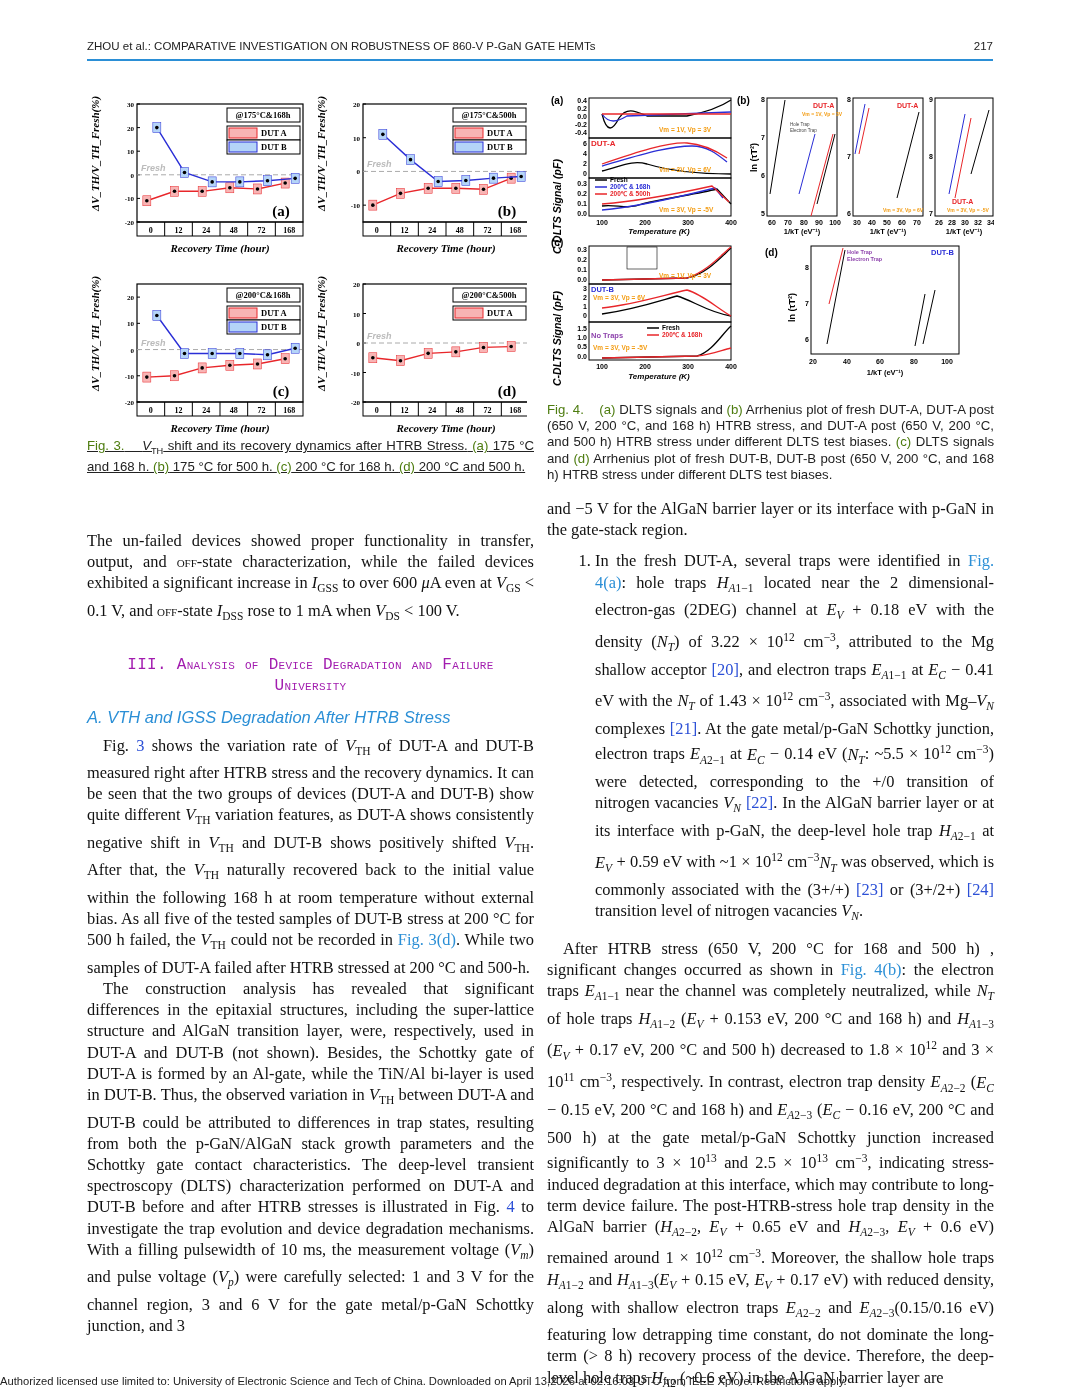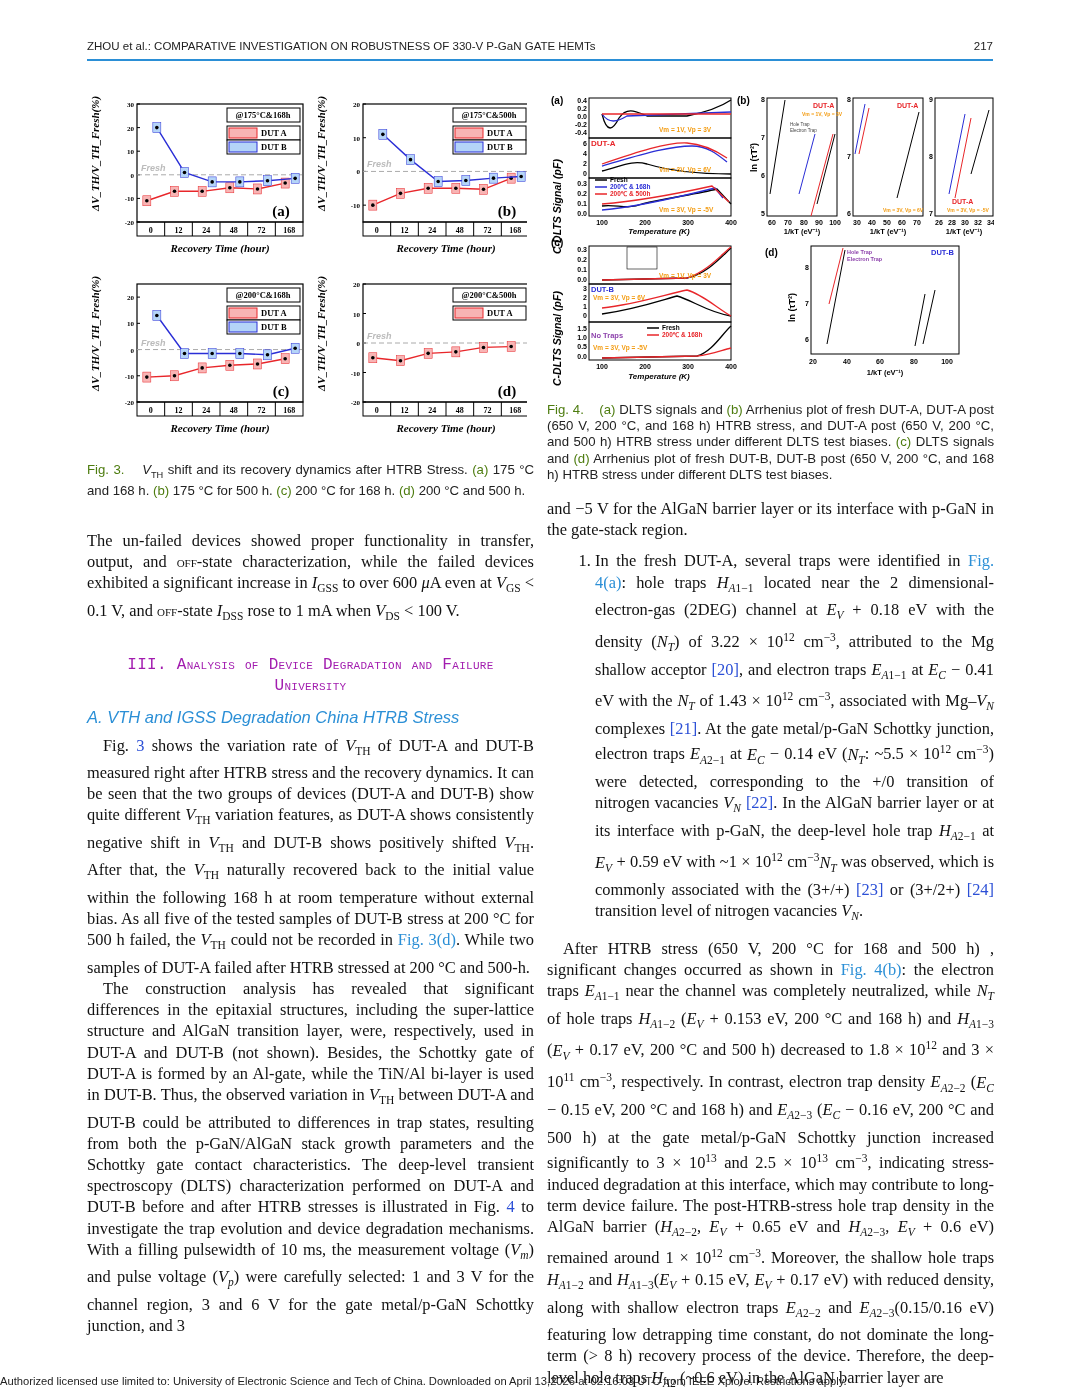--- a/index.html
+++ b/index.html
@@ -25,21 +25,21 @@
   .serif { font-family:"Liberation Serif", serif; }
   ol.items { margin:0; padding-left:48px; }
   ol.items li { padding-left:0; }
   sub { font-size:70%; }
   sup { font-size:70%; }
 </style>
 </head>
 <body>
 
 <div class="hdr">
-  <span>ZHOU et al.: COMPARATIVE INVESTIGATION ON ROBUSTNESS OF 330-V P-GaN GATE HEMTs</span>
+  <span>ZHOU et al.: COMPARATIVE INVESTIGATION ON ROBUSTNESS OF 860-V P-GaN GATE HEMTs</span>
   <span class="pg">217</span>
 </div>
 <div class="hdr-rule"></div>
 
 <div class="fig" style="left:87px; top:96px; width:440px; height:360px;">
   <svg id="fig3svg" width="440" height="360">
       <rect x="50" y="8" width="166" height="118" fill="none" stroke="#000" stroke-width="1.2"></rect>
       <rect x="50" y="126" width="166" height="14" fill="none" stroke="#000" stroke-width="1"></rect>
       <text x="63.833333333333336" y="137" font-size="8" font-weight="bold" text-anchor="middle" class="serif">0</text>
       <line x1="77.66666666666667" y1="126" x2="77.66666666666667" y2="140" stroke="#000"></line>
@@ -459,38 +459,38 @@
       <text x="266" y="270">20</text>
       <text x="300" y="270">40</text>
       <text x="333" y="270">60</text>
       <text x="367" y="270">80</text>
       <text x="400" y="270">100</text>
       <text x="338" y="281" font-size="7.5">1/kT (eV⁻¹)</text>
     </g>
   </svg>
 </div>
 
-<div class="col left caption" style="top:462px;">
+<div class="col left caption" style="top:438px;text-decoration:underline;">
   <span class="blue">Fig. 3.</span>&nbsp;&nbsp;&nbsp;&nbsp;<i>V</i><sub>TH</sub><span> shift and its recovery dynamics after HTRB Stress.</span>
   <span class="blue">(a)</span><span> 175 °C and 168 h. </span><span class="blue">(b)</span><span> 175 °C for 500 h. </span><span class="blue">(c)</span><span> 200 °C for 168 h. </span><span class="blue">(d)</span><span> 200 °C and 500 h.</span>
 </div>
 
 <div class="col right caption" style="top:402px;">
   <span class="blue">Fig. 4.</span>&nbsp;&nbsp;&nbsp;&nbsp;<span class="blue">(a)</span><span> DLTS signals and </span><span class="blue">(b)</span><span> Arrhenius plot of fresh DUT-A, DUT-A post (650 V, 200 °C, and 168 h) HTRB stress, and DUT-A post (650 V, 200 °C, and 500 h) HTRB stress under different DLTS test biases. </span><span class="blue">(c)</span><span> DLTS signals and </span><span class="blue">(d)</span><span> Arrhenius plot of fresh DUT-B, DUT-B post (650 V, 200 °C, and 168 h) HTRB stress under different DLTS test biases.</span>
 </div>
 
 <div class="col left body" style="top:530px;">
   <p class="noind">The un-failed devices showed proper functionality in transfer, output, and <span style="font-variant:small-caps">off</span>-state characterization, while the failed devices exhibited a significant increase in <i>I</i><sub>GSS</sub> to over 600 <i>μ</i>A even at <i>V</i><sub>GS</sub> &lt; 0.1 V, and <span style="font-variant:small-caps">off</span>-state <i>I</i><sub>DSS</sub> rose to 1 mA when <i>V</i><sub>DS</sub> &lt; 100 V.</p>
   <div style="height:28px"></div>
   <div class="sec">
     <div style="font-variant:small-caps">III. Analysis of Device Degradation and Failure</div>
     <div style="font-variant:small-caps">University</div>
   </div>
   <div style="height:10px"></div>
-  <div class="sub">A. VTH and IGSS Degradation China HTRB Stress</div>
+  <div class="sub">A. VTH and IGSS Degradation After HTRB Stress</div>
   <div style="height:6px"></div>
   <p>Fig. <span class="ref">3</span> shows the variation rate of <i>V</i><sub>TH</sub> of DUT-A and DUT-B measured right after HTRB stress and the recovery dynamics. It can be seen that the two groups of devices (DUT-A and DUT-B) show quite different <i>V</i><sub>TH</sub> variation features, as DUT-A shows consistently negative shift in <i>V</i><sub>TH</sub> and DUT-B shows positively shifted <i>V</i><sub>TH</sub>. After that, the <i>V</i><sub>TH</sub> naturally recovered back to the initial value within the following 168 h at room temperature without external bias. As all five of the tested samples of DUT-B stress at 200 °C for 500 h failed, the <i>V</i><sub>TH</sub> could not be recorded in <span class="link">Fig. 3(d)</span>. While two samples of DUT-A failed after HTRB stressed at 200 °C and 500-h.</p>
   <p>The construction analysis has revealed that significant differences in the epitaxial structures, including the super-lattice structure and AlGaN transition layer, were, respectively, used in DUT-A and DUT-B (not shown). Besides, the Schottky gate of DUT-A is formed by an Al-gate, while the TiN/Al bi-layer is used in DUT-B. Thus, the observed variation in <i>V</i><sub>TH</sub> between DUT-A and DUT-B could be attributed to differences in trap states, resulting from both the p-GaN/AlGaN stack growth parameters and the Schottky gate contact characteristics. The deep-level transient spectroscopy (DLTS) characterization performed on DUT-A and DUT-B before and after HTRB stresses is illustrated in Fig. <span class="ref">4</span> to investigate the trap evolution and device degradation mechanisms. With a filling pulsewidth of 10 ms, the measurement voltage (<i>V<sub>m</sub></i>) and pulse voltage (<i>V<sub>p</sub></i>) were carefully selected: 1 and 3 V for the channel region, 3 and 6 V for the gate metal/p-GaN Schottky junction, and 3</p>
 </div>
 
 <div class="col right body" style="top:498px;">
   <p class="noind">and −5 V for the AlGaN barrier layer or its interface with p-GaN in the gate-stack region.</p>
   <div style="height:10px"></div>
   <ol class="items">
     <li style="text-align:justify">In the fresh DUT-A, several traps were identified in <span class="link">Fig. 4(a)</span>: hole traps <i>H</i><sub><i>A</i>1−1</sub> located near the 2 dimensional-electron-gas (2DEG) channel at <i>E<sub>V</sub></i> + 0.18 eV with the density (<i>N<sub>T</sub></i>) of 3.22 × 10<sup>12</sup> cm<sup>−3</sup>, attributed to the Mg shallow acceptor <span class="ref">[20]</span>, and electron traps <i>E</i><sub><i>A</i>1−1</sub> at <i>E<sub>C</sub></i> − 0.41 eV with the <i>N<sub>T</sub></i> of 1.43 × 10<sup>12</sup> cm<sup>−3</sup>, associated with Mg–<i>V<sub>N</sub></i> complexes <span class="ref">[21]</span>. At the gate metal/p-GaN Schottky junction, electron traps <i>E</i><sub><i>A</i>2−1</sub> at <i>E<sub>C</sub></i> − 0.14 eV (<i>N<sub>T</sub></i>: ~5.5 × 10<sup>12</sup> cm<sup>−3</sup>) were detected, corresponding to the +/0 transition of nitrogen vacancies <i>V<sub>N</sub></i> <span class="ref">[22]</span>. In the AlGaN barrier layer or at its interface with p-GaN, the deep-level hole trap <i>H</i><sub><i>A</i>2−1</sub> at <i>E<sub>V</sub></i> + 0.59 eV with ~1 × 10<sup>12</sup> cm<sup>−3</sup><i>N<sub>T</sub></i> was observed, which is commonly associated with the (3+/+) <span class="ref">[23]</span> or (3+/2+) <span class="ref">[24]</span> transition level of nitrogen vacancies <i>V<sub>N</sub></i>.</li>

